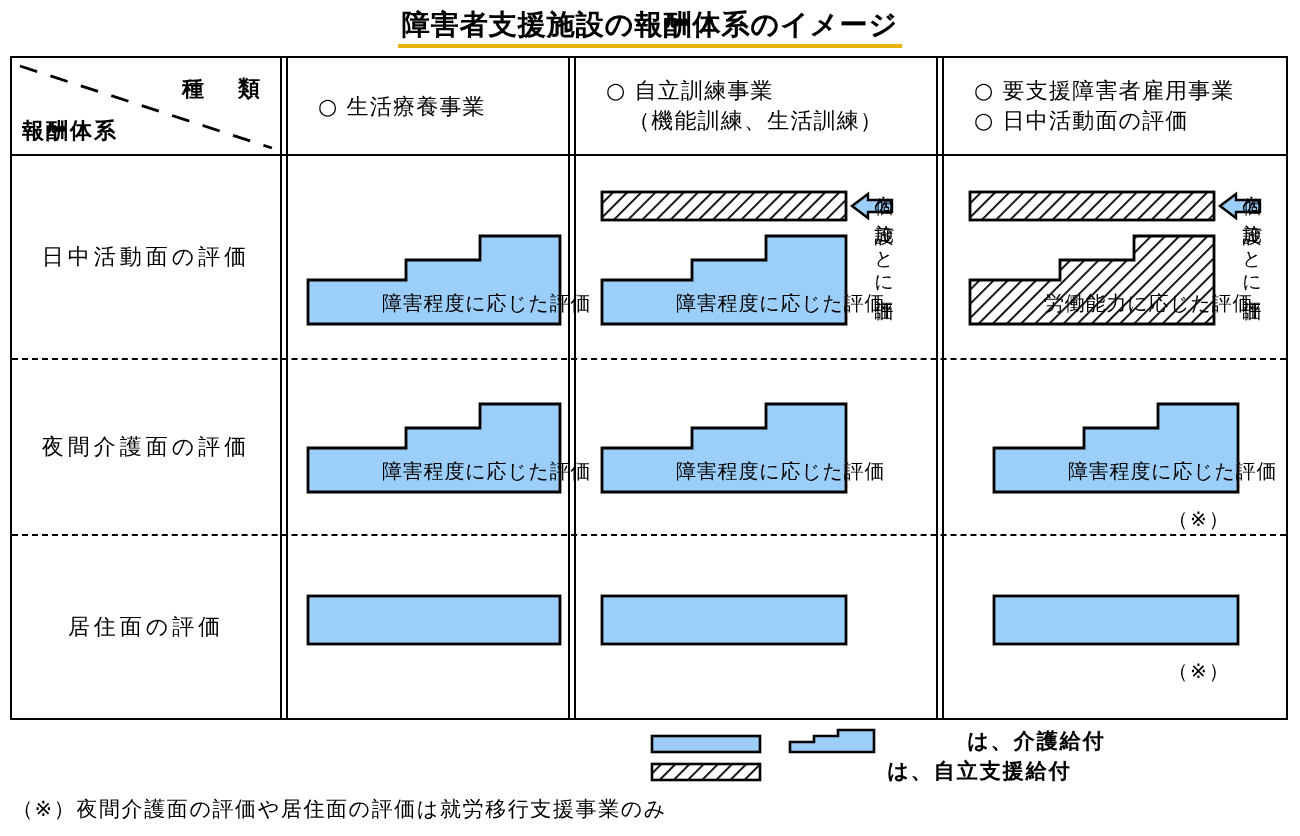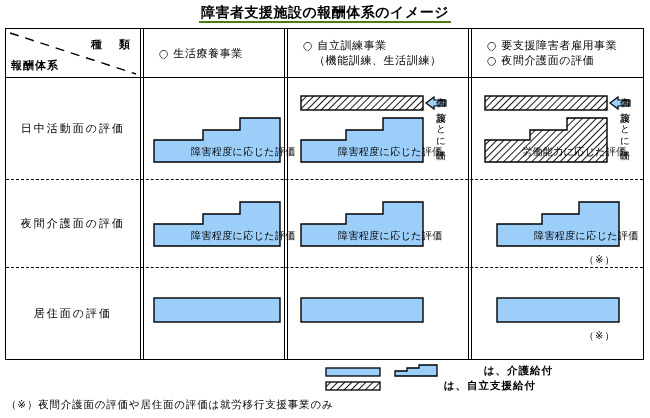--- a/index.html
+++ b/index.html
@@ -8,21 +8,21 @@
     font-family:"DejaVu Sans","Liberation Sans",sans-serif;
     color:#000000;overflow:hidden;position:relative;
   }
   .page{position:absolute;left:0;top:0;width:650px;height:418px;}
 
   
   .title{
     position:absolute;left:0;top:4px;width:650px;text-align:center;
     font-size:14px;font-weight:bold;letter-spacing:.5px;
   }
-  .title span{border-bottom:2px solid #4d7c0f;padding:0 2px 1px 2px;}
+  .title span{border-bottom:2px solid #eab308;padding:0 2px 1px 2px;}
 
   
   .tbl{
     position:absolute;left:5px;top:28px;width:639px;height:332px;
     border:1px solid #000;box-sizing:border-box;
   }
   
   .vsep{position:absolute;top:0;bottom:0;width:4px;}
   .vsep:before,.vsep:after{
     content:"";position:absolute;top:0;bottom:0;width:1px;background:#000;
@@ -139,21 +139,21 @@
 
     <div class="colhead c2">
       <div class="ln">○ 生活療養事業</div>
     </div>
     <div class="colhead c3">
       <div class="ln">○ 自立訓練事業</div>
       <div class="ln ind">（機能訓練、生活訓練）</div>
     </div>
     <div class="colhead c4">
       <div class="ln">○ 要支援障害者雇用事業</div>
-      <div class="ln">○ 夜間介護面の評価</div>
+      <div class="ln">○ 日中活動面の評価</div>
     </div>
 
     <div class="rowlab r1">日中活動面の評価</div>
     <div class="rowlab r2">夜間介護面の評価</div>
     <div class="rowlab r3">居住面の評価</div>
 
     <div class="shape" style="left:147px;top:88px;">
       <svg width="128" height="46" viewBox="0 0 128 46">
         <path d="M1,45 L1,23 L50,23 L50,13 L87,13 L87,1 L127,1 L127,45 Z" fill="#9CCEFA" stroke="#000000" stroke-width="1.4"></path>
       </svg>

